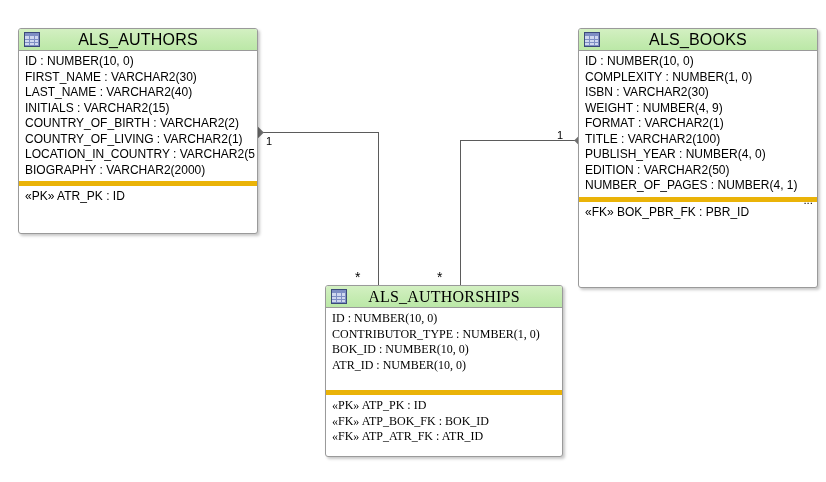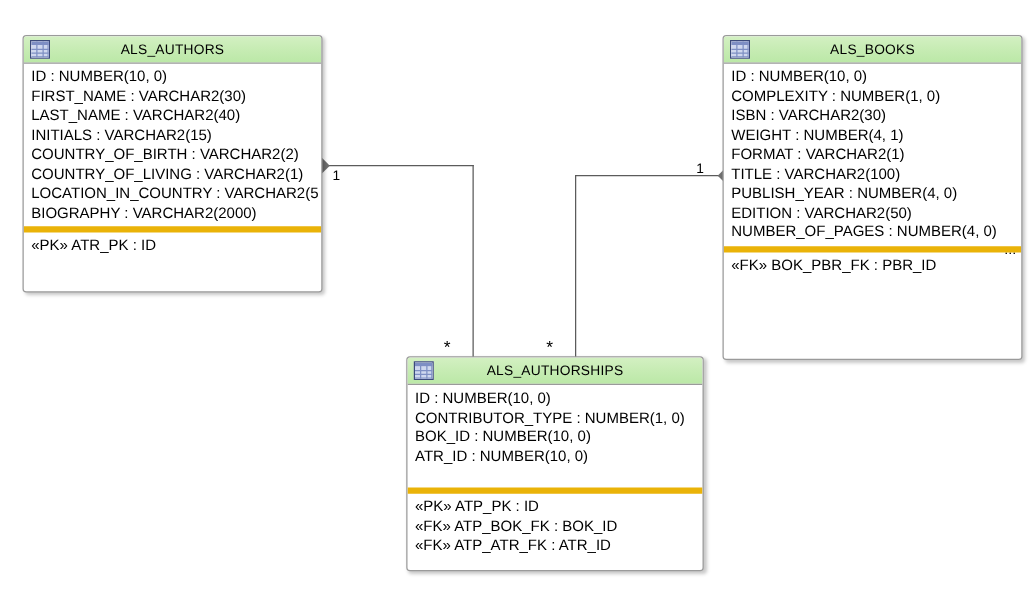--- a/index.html
+++ b/index.html
@@ -39,21 +39,21 @@
     position: relative;
     height: 22px;
     box-sizing: border-box;
     background: linear-gradient(to bottom, #d3f0c2 0%, #c7ecb4 48%, #bbe8a7 100%);
     border-bottom: 1px solid #9a9a9a;
     display: flex;
     align-items: center;
     justify-content: center;
   }
   .entity-title {
-    font-size: 11px;
+    font-size: 16px;
     color: #000000;
     letter-spacing: 0.2px;
     white-space: nowrap;
   }
 
   .table-icon {
     position: absolute;
     left: 5px;
     top: 3px;
     width: 16px;
@@ -207,37 +207,37 @@
         <span class="ti-col" style="left:4px;"></span>
         <span class="ti-col" style="left:9px;"></span>
         <span class="ti-col" style="left:13px;"></span>
       </span>
       <span class="entity-title">ALS_BOOKS</span>
     </div>
     <div class="compartment">
       <div class="attr-row">ID : NUMBER(10, 0)</div>
       <div class="attr-row">COMPLEXITY : NUMBER(1, 0)</div>
       <div class="attr-row">ISBN : VARCHAR2(30)</div>
-      <div class="attr-row">WEIGHT : NUMBER(4, 1)</div>
+      <div class="attr-row">WEIGHT : NUMBER(4, 9)</div>
       <div class="attr-row">FORMAT : VARCHAR2(1)</div>
       <div class="attr-row">TITLE : VARCHAR2(100)</div>
       <div class="attr-row">PUBLISH_YEAR : NUMBER(4, 0)</div>
       <div class="attr-row">EDITION : VARCHAR2(50)</div>
-      <div class="attr-row">NUMBER_OF_PAGES : NUMBER(4, 0)</div>
+      <div class="attr-row">NUMBER_OF_PAGES : NUMBER(4, 1)</div>
       <span class="ellipsis-mark" style="top:142px;">...</span>
     </div>
     <div class="compartment" style="height:73px;">
       <div class="key-row">
         <span class="guillemet">«FK»</span>
         <span>BOK_PBR_FK : PBR_ID</span>
       </div>
     </div>
   </div>
 
-  <div class="entity" style="left:325px; top:285px; width:238px; height:172px;">
+  <div class="entity" style="left:325px; top:285px; width:238px; height:172px;font-family:Liberation Serif, serif;">
     <div class="entity-header">
       <span class="table-icon">
         <span class="ti-fill"></span>
         <span class="ti-head"></span>
         <span class="ti-row" style="top:6px;"></span>
         <span class="ti-row" style="top:9px;"></span>
         <span class="ti-row" style="top:12px;"></span>
         <span class="ti-col" style="left:4px;"></span>
         <span class="ti-col" style="left:9px;"></span>
         <span class="ti-col" style="left:13px;"></span>

